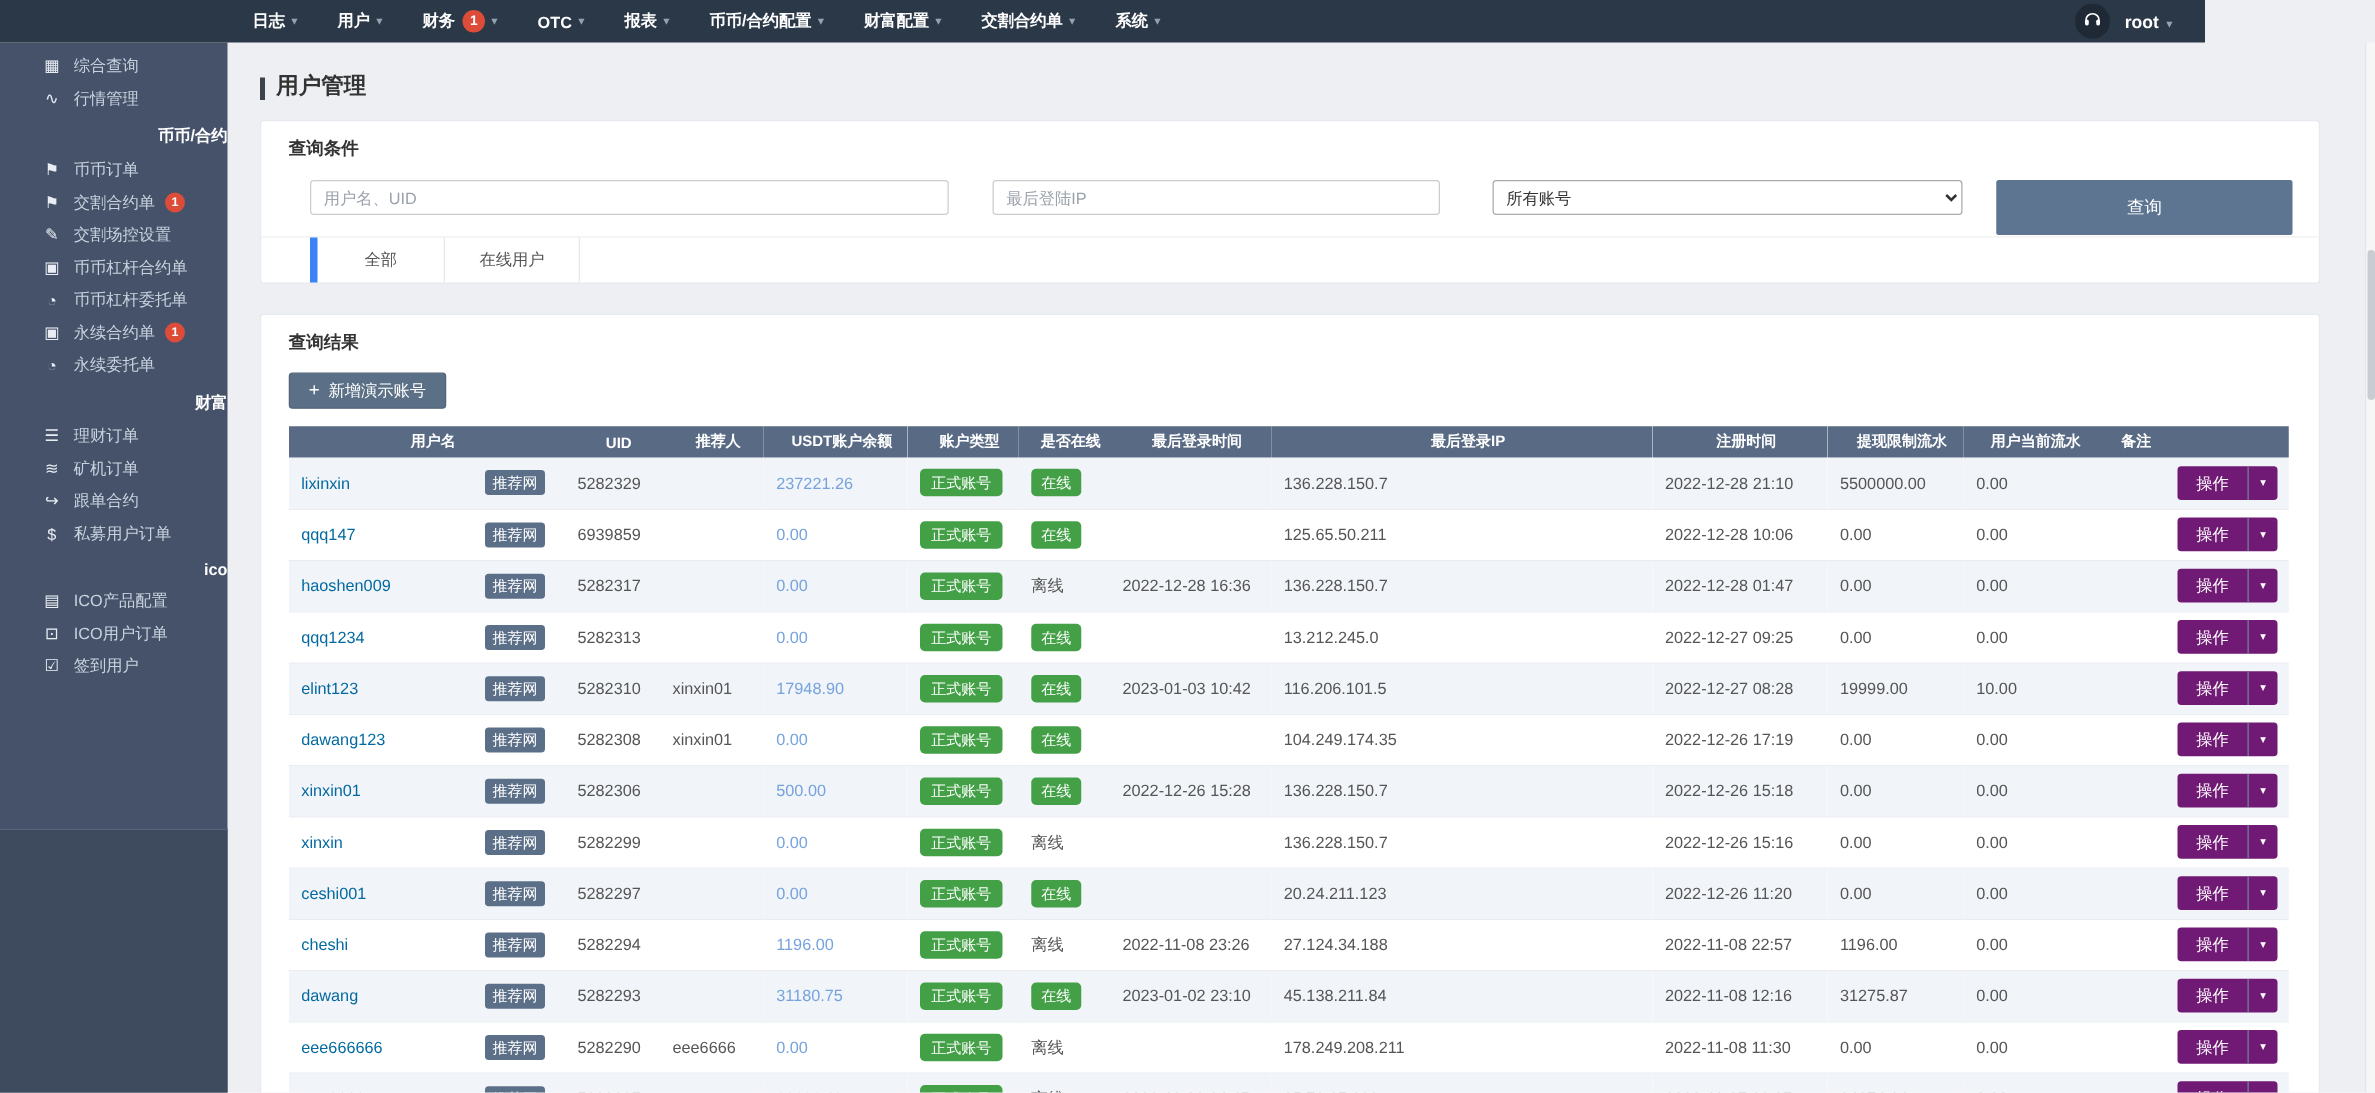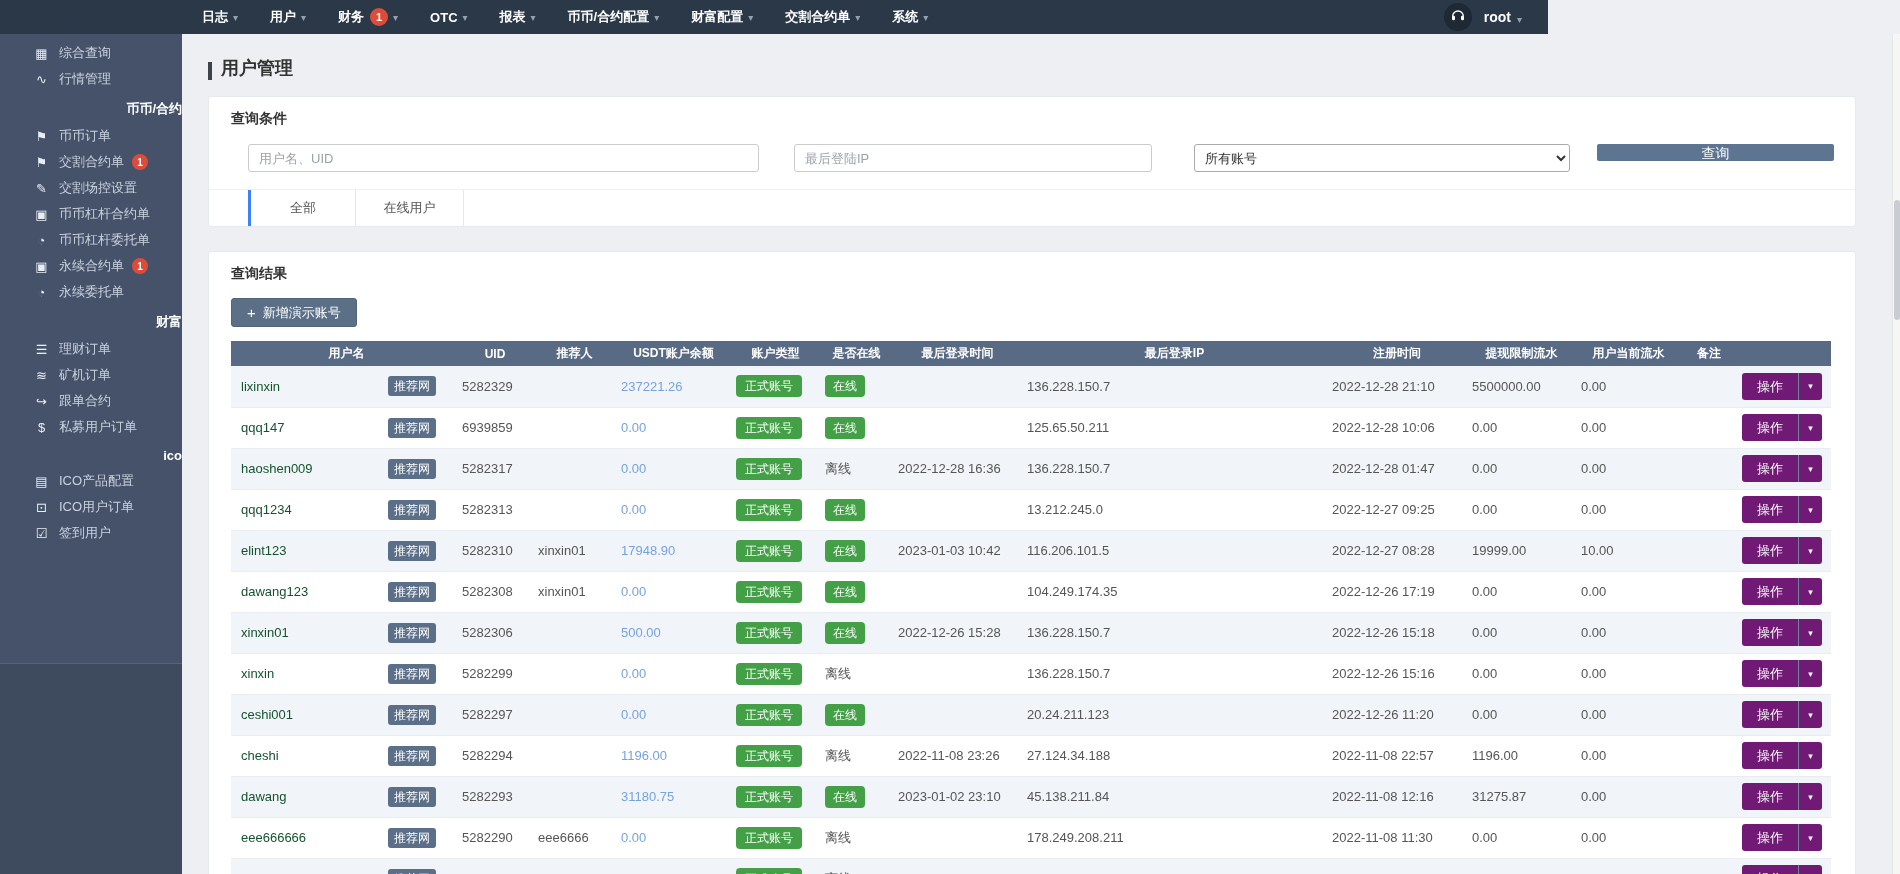--- a/index.html
+++ b/index.html
@@ -1,20 +1,20 @@
 <!DOCTYPE html>
 <html><head>
 <meta charset="utf-8">
 <style>
   html,body{margin:0;padding:0;width:1900px;height:874px;overflow:hidden;
     font-family:"Liberation Sans","DejaVu Sans",sans-serif;background:#edeff3;}
   *{box-sizing:border-box;}
 
   
-  .navbar{position:absolute;left:0;top:0;width:1548px;height:34px;background:#2b3847;z-index:30;}
+  .navbar{position:absolute;left:0;top:0;width:1764px;height:34px;background:#2b3847;z-index:30;}
   .nav-menu{position:absolute;left:186px;top:0;height:34px;display:flex;align-items:center;}
   .nav-item{display:flex;align-items:center;height:34px;padding:0 16px;color:#fff;
     font-size:13px;font-weight:bold;cursor:pointer;white-space:nowrap;}
   .nav-item .caret{color:#93a1b1;font-size:10px;margin-left:5px;font-weight:normal;}
   .nav-badge{display:inline-flex;align-items:center;justify-content:center;width:18px;height:18px;
     border-radius:50%;background:#dd4b39;color:#fff;font-size:11px;font-weight:bold;margin-left:6px;}
   .nav-right{position:absolute;right:26px;top:0;height:34px;display:flex;align-items:center;gap:12px;}
   .avatar{width:28px;height:28px;border-radius:50%;background:#1e2935;display:flex;
     align-items:center;justify-content:center;cursor:pointer;}
   .nav-user{display:flex;align-items:flex-end;color:#fff;font-size:14px;font-weight:bold;cursor:pointer;}
@@ -50,44 +50,44 @@
   .query-panel{padding-top:13px;}
   .query-panel .panel-title{margin:0 0 16px 22px;}
   .controls{position:relative;height:28px;margin-bottom:17px;}
   .ctl-input{position:absolute;height:28px;border:1px solid #ccc;border-radius:3px;
     padding:0 10px;font-size:13px;color:#333;font-family:inherit;}
   .ctl-input::placeholder{color:#9aa2ab;}
   #username-input{left:39px;width:511px;}
   #ip-input{left:585px;width:358px;}
   .ctl-select{position:absolute;left:985px;width:376px;height:28px;border:1px solid #aaa;
     border-radius:3px;font-size:13px;color:#333;background:#fff;padding:0 6px;font-family:inherit;}
-  .search-btn{position:absolute;left:1388px;width:237px;height:17px;background:#5d7590;border:none;
+  .search-btn{position:absolute;left:1388px;width:237px;height:44px;background:#5d7590;border:none;
     border-radius:2px;color:#fff;font-size:14px;cursor:pointer;font-family:inherit;}
   .tabs{border-top:1px solid #f0f0f0;height:37px;display:flex;padding-left:39px;}
   .tab{min-width:108px;text-align:center;line-height:36px;font-size:13px;color:#555;
     border-right:1px solid #e8e8e8;cursor:pointer;padding:0 14px;}
-  .tab:first-child{border-left:3px solid #3b82f6;}
+  .tab:first-child{border-left:6px solid #3b82f6;}
 
   
   .results-panel{margin-top:24px;padding-top:13px;height:720px;}
   .results-panel .panel-title{margin:0 0 15px 22px;}
   .add-btn{display:inline-flex;align-items:center;height:29px;margin:0 0 14px 22px;padding:0 15px;
     background:#5b7086;border:1px solid #52657a;border-radius:3px;color:#fff;font-size:13px;
     cursor:pointer;font-family:inherit;}
   .add-btn .plus{font-size:15px;margin-right:7px;}
 
   table{margin-left:22px;width:1600px;border-collapse:collapse;table-layout:fixed;}
   thead th{background:#596b84;color:#fff;font-size:12px;font-weight:bold;height:25px;
     text-align:center;padding:0 0 0 10px;white-space:nowrap;overflow:hidden;}
   tbody td{height:41px;padding:0 0 0 10px;font-size:13px;color:#555;border-bottom:1px solid #e9edf2;
     white-space:nowrap;overflow:hidden;background:#fff;}
   tbody tr:nth-child(odd) td{background:#f1f4f8;}
 
   .user-cell{display:flex;align-items:center;justify-content:space-between;padding-right:16px;}
-  .username-link{color:#14532d;text-decoration:none;cursor:pointer;}
+  .username-link{color:#0369a1;text-decoration:none;cursor:pointer;}
   .ref-badge{background:#5c6f88;color:#fff;font-size:12px;padding:4px 6px;border-radius:3px;
     line-height:1;cursor:pointer;}
   .balance-link{color:#76a3de;text-decoration:none;cursor:pointer;}
   .type-badge{display:inline-block;background:#43a047;color:#fff;font-size:12px;
     padding:5px 9px;border-radius:4px;line-height:1;}
   .online-badge{display:inline-block;background:#43a047;color:#fff;font-size:12px;
     padding:5px 8px;border-radius:4px;line-height:1;}
   .offline-text{color:#555;}
 
   .action-btn{display:inline-flex;height:27px;border-radius:3px;overflow:hidden;

